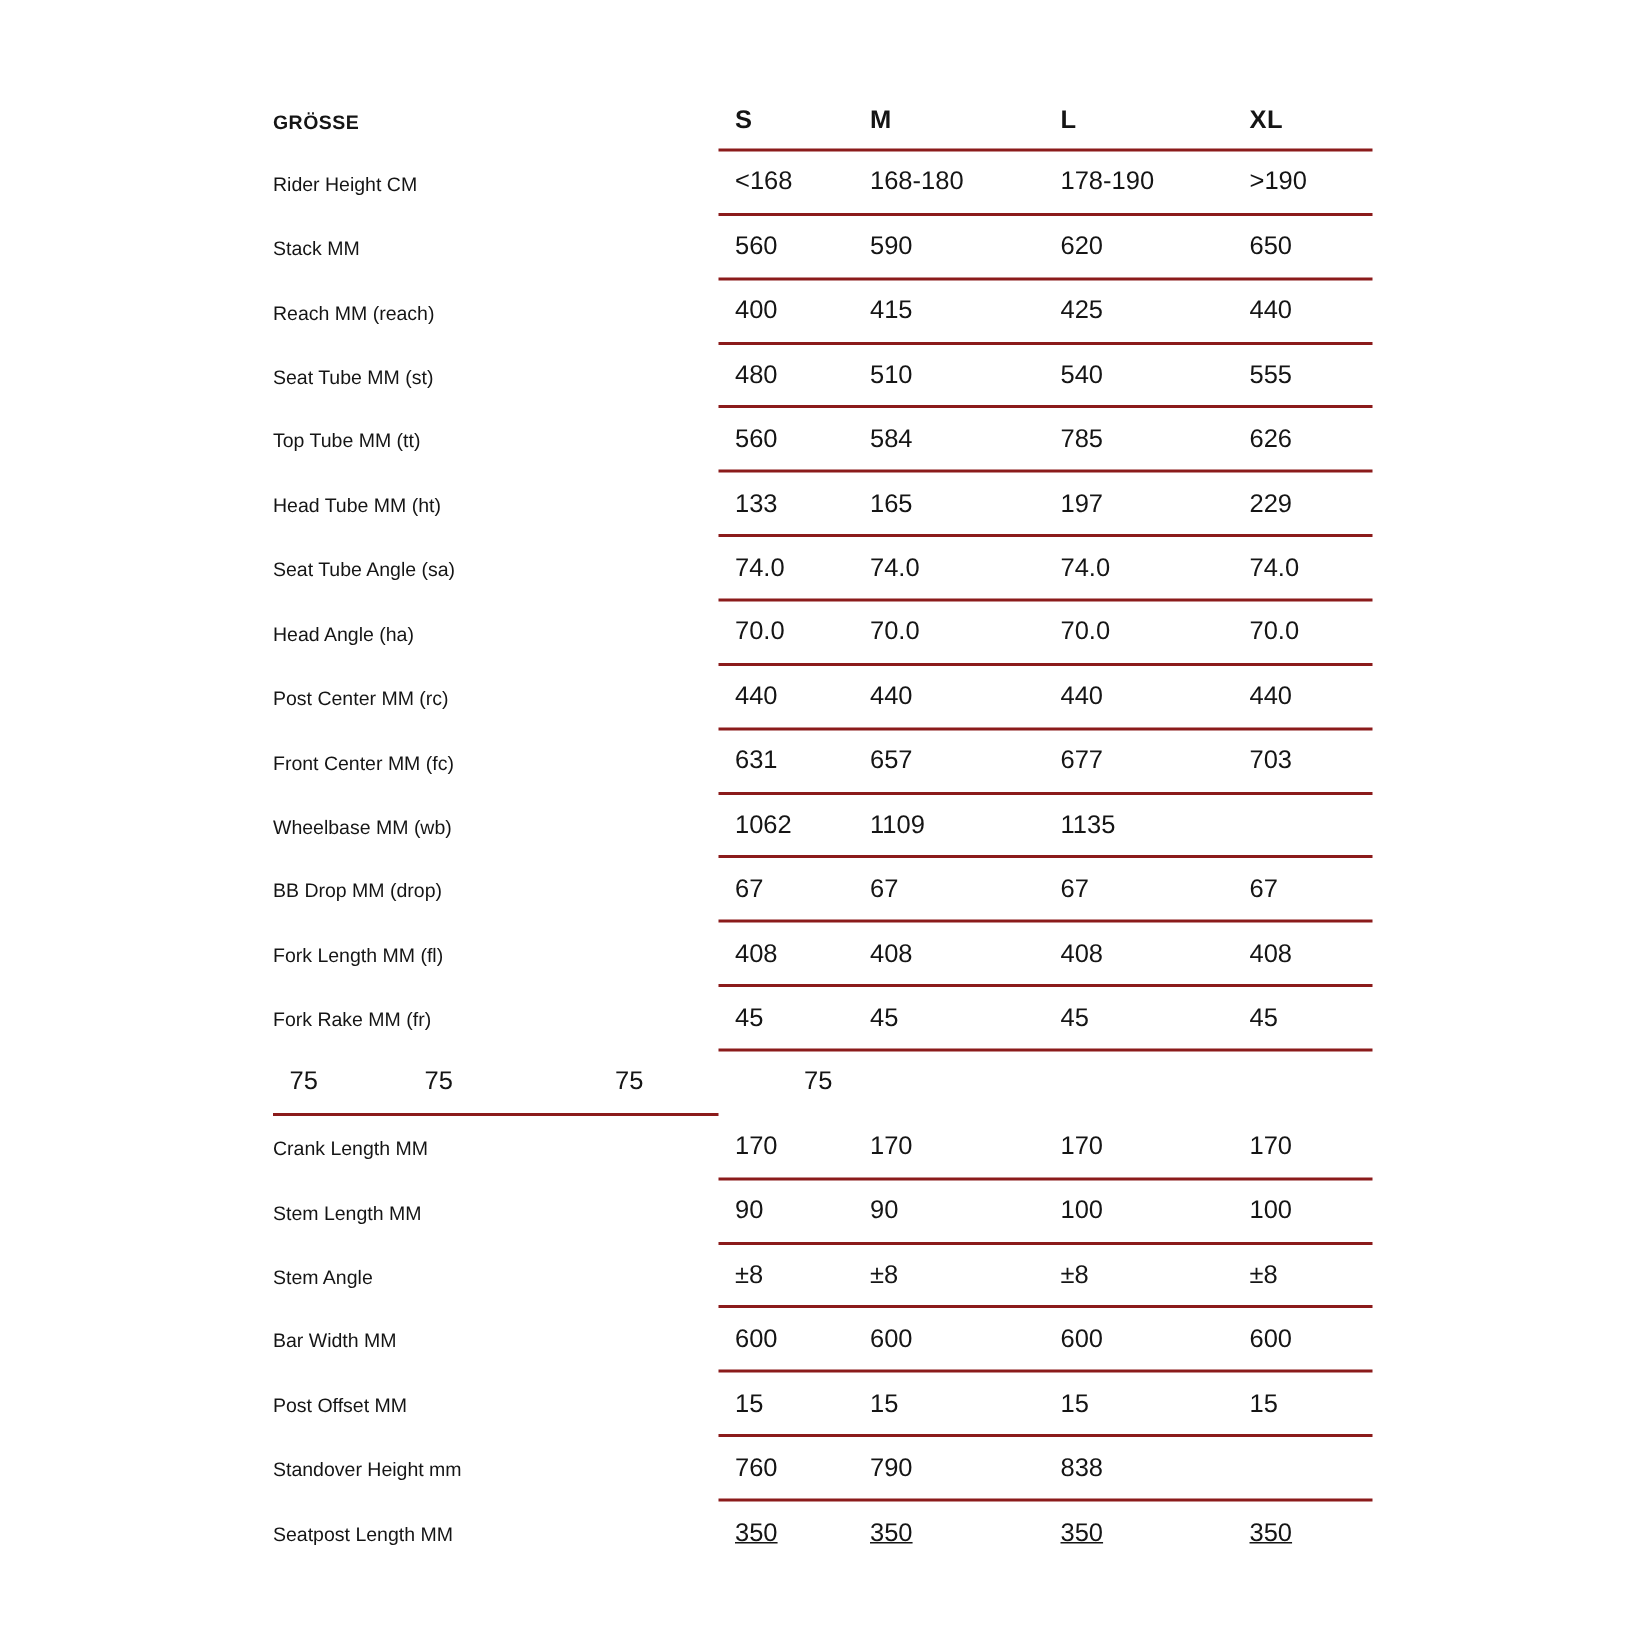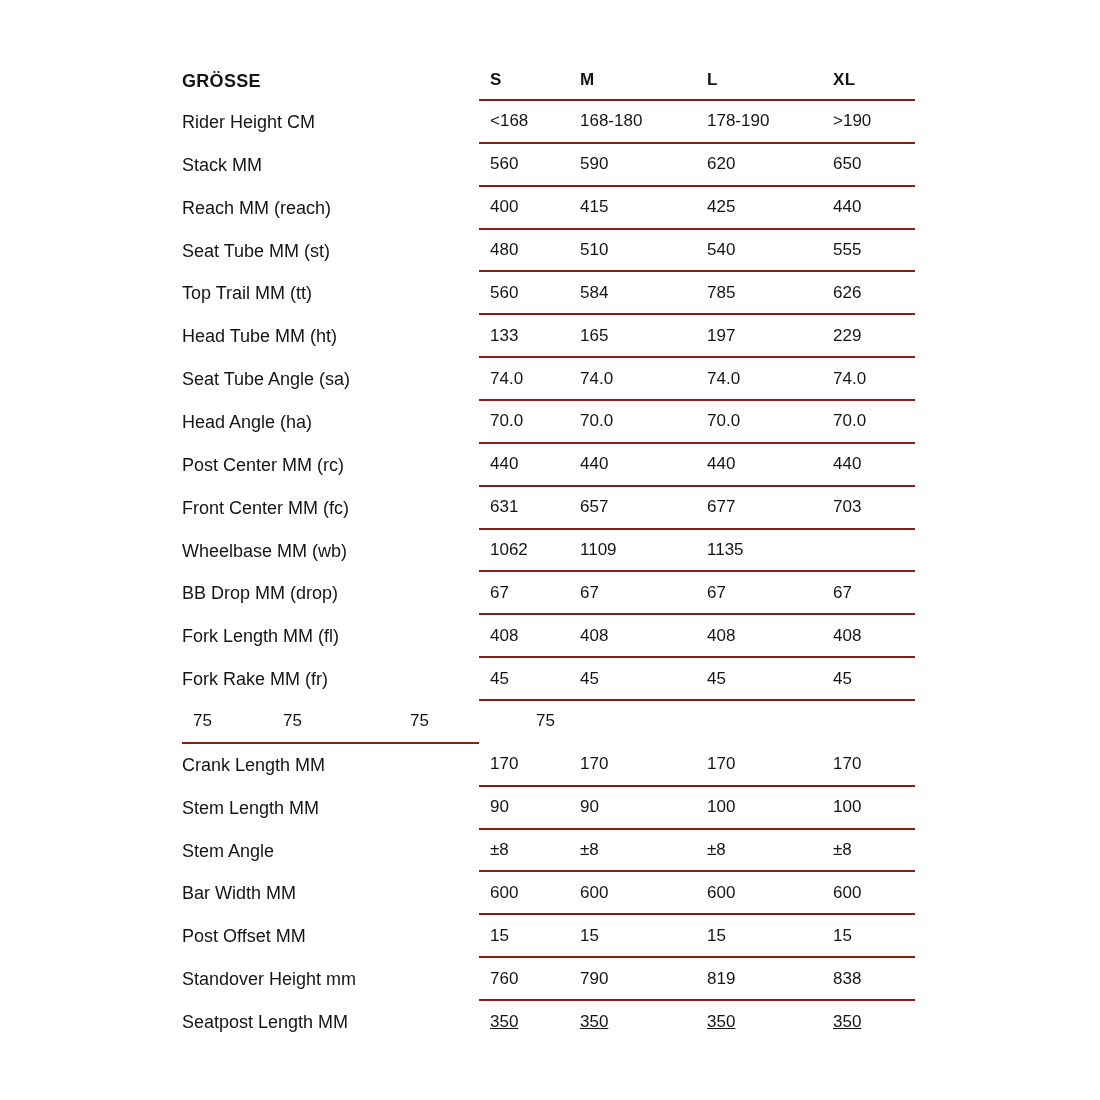--- a/index.html
+++ b/index.html
@@ -24,21 +24,21 @@
     display: grid;
     grid-template-columns: 297px 436px;
     height: 42.86px;
   }
   .row.header-row {
     height: 40px;
   }
   .label-cell {
     display: flex;
     align-items: center;
-    font-size: 18px;
+    font-size: 13px;
     white-space: nowrap;
   }
   .data-area {
     display: grid;
     grid-template-columns: 90px 127px 126px 93px;
     border-bottom: 2px solid var(--accent);
   }
   #rows-container .row:last-child .data-area {
     border-bottom: none;
     text-decoration: underline;
@@ -104,21 +104,21 @@
     <div class="label-cell">Seat Tube MM (st)</div>
     <div class="data-area">
       <div class="cell">480</div>
       <div class="cell">510</div>
       <div class="cell">540</div>
       <div class="cell">555</div>
     </div>
   </div>
 
   <div class="row">
-    <div class="label-cell">Top Trail MM (tt)</div>
+    <div class="label-cell">Top Tube MM (tt)</div>
     <div class="data-area">
       <div class="cell">560</div>
       <div class="cell">584</div>
       <div class="cell">785</div>
       <div class="cell">626</div>
     </div>
   </div>
 
   <div class="row">
     <div class="label-cell">Head Tube MM (ht)</div>
@@ -266,21 +266,20 @@
       <div class="cell">15</div>
       <div class="cell">15</div>
     </div>
   </div>
 
   <div class="row">
     <div class="label-cell">Standover Height mm</div>
     <div class="data-area">
       <div class="cell">760</div>
       <div class="cell">790</div>
-      <div class="cell">819</div>
       <div class="cell">838</div>
     </div>
   </div>
 
   <div class="row">
     <div class="label-cell">Seatpost Length MM</div>
     <div class="data-area">
       <div class="cell">350</div>
       <div class="cell">350</div>
       <div class="cell">350</div>

